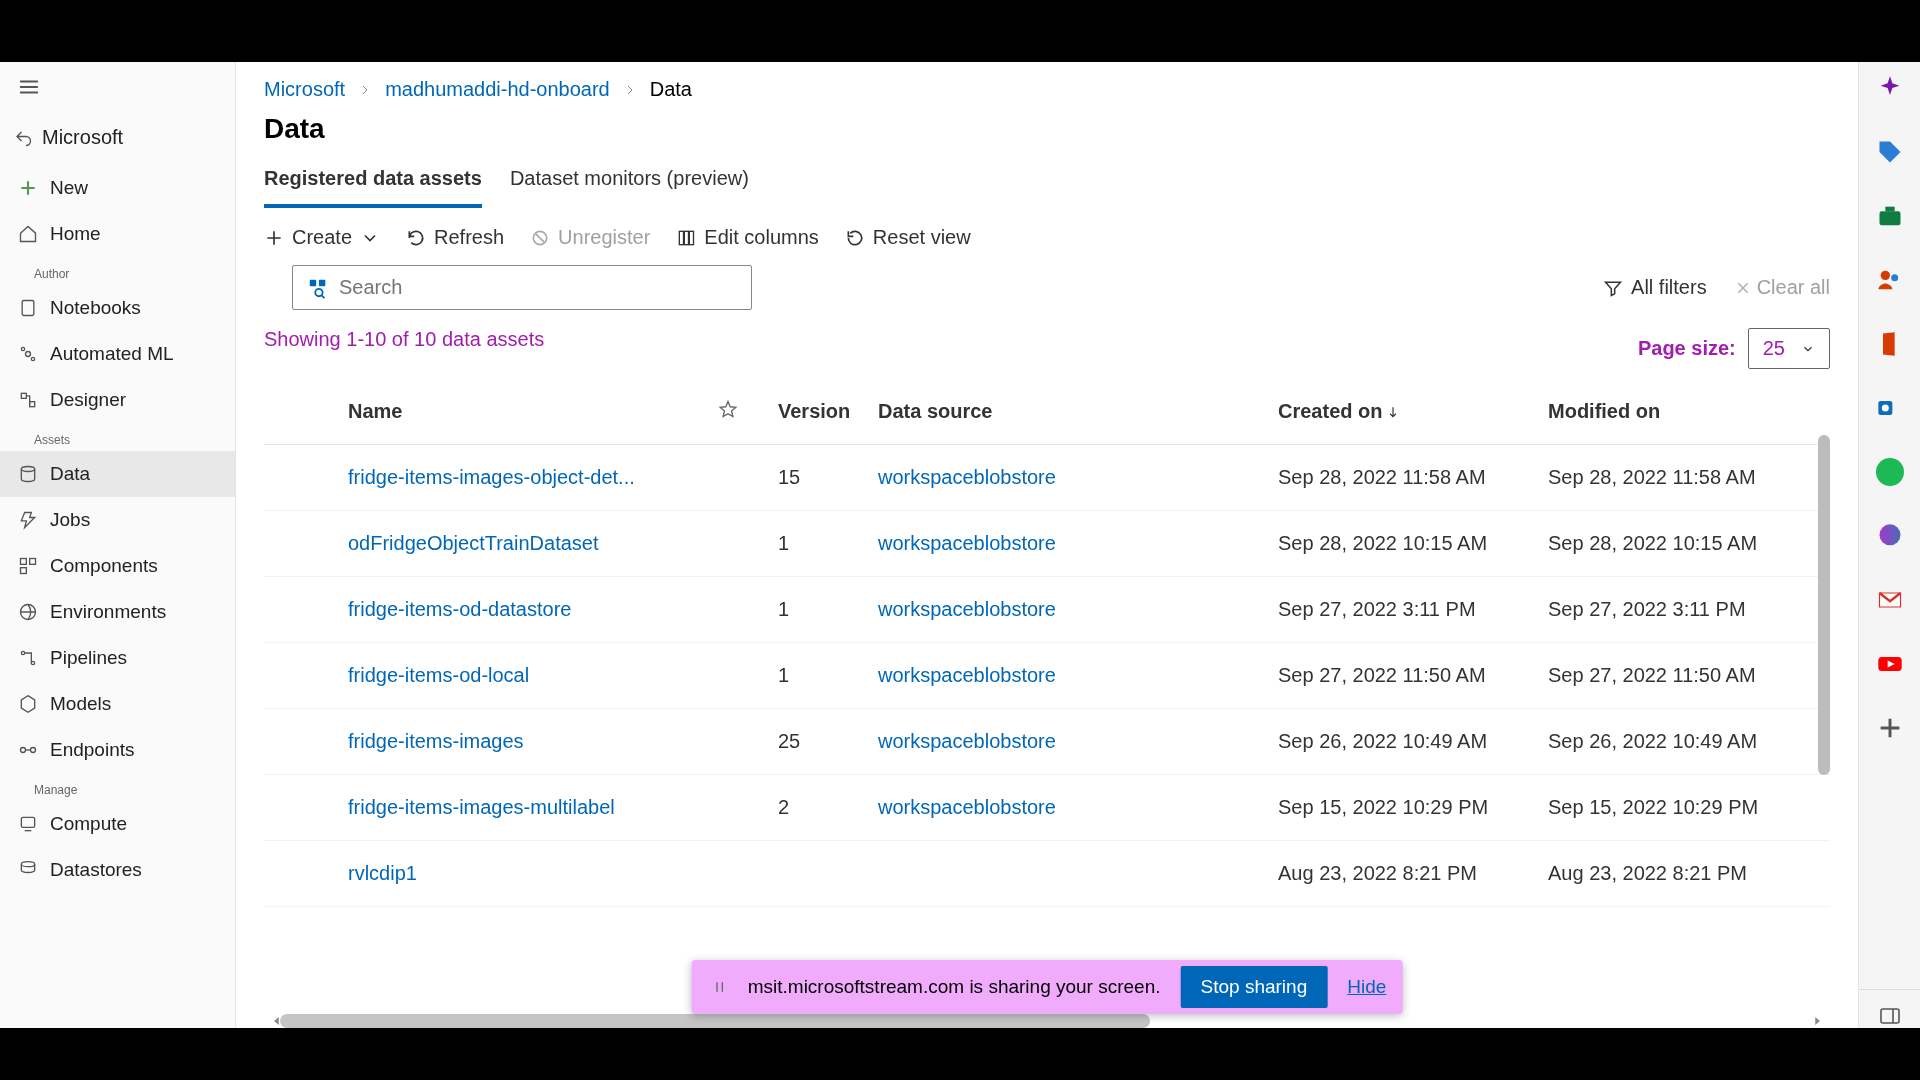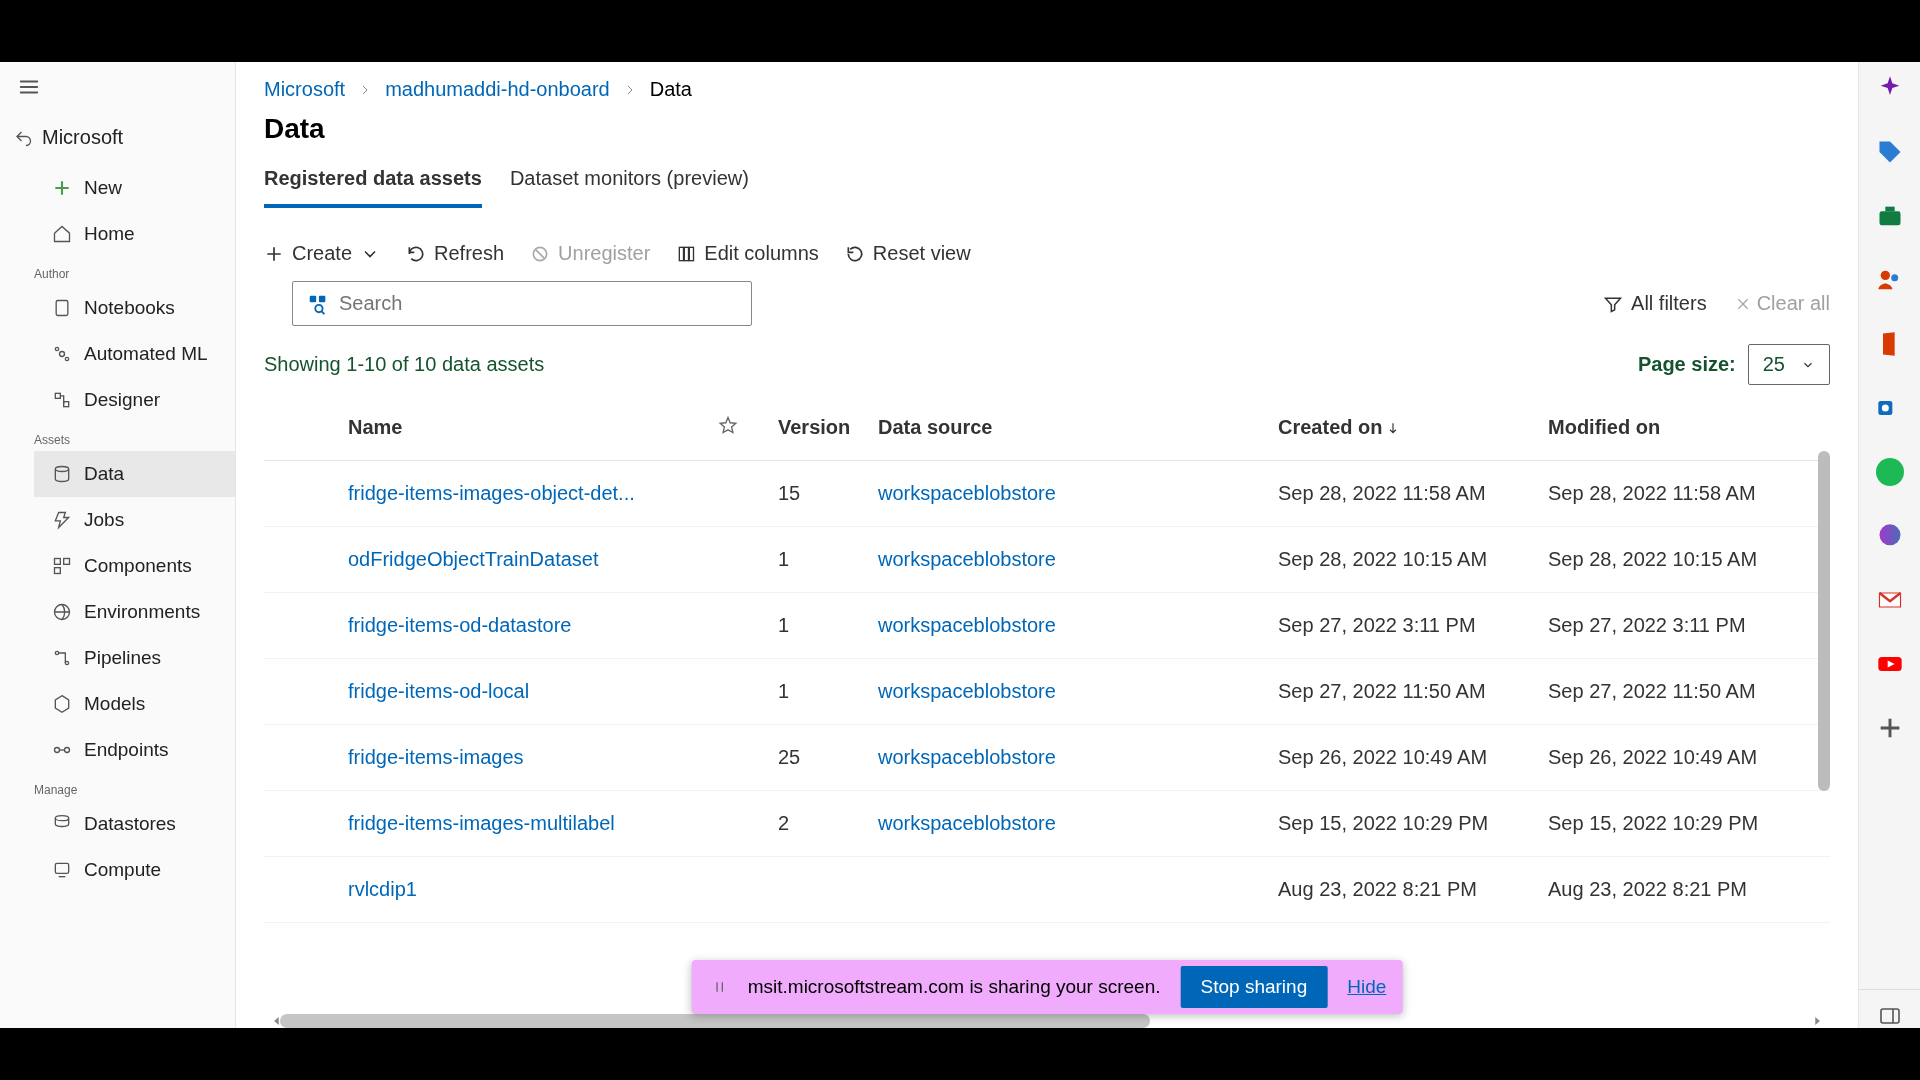--- a/index.html
+++ b/index.html
@@ -6,45 +6,45 @@
 html, body { width: 1920px; height: 1080px; overflow: hidden; }
 body { background: #000; }
 .black-top { height: 62px; background: #000; }
 .black-bottom { position: absolute; bottom: 0; left: 0; right: 0; height: 52px; background: #000; }
 .app-frame { position: absolute; top: 62px; left: 0; right: 0; bottom: 52px; background: #fff; display: flex; }
 .left-rail { width: 236px; border-right: 1px solid #e5e5e5; display: flex; flex-direction: column; background: #fafafa; }
 .hamburger { padding: 14px 0 12px 18px; }
 .hamburger svg { width: 22px; height: 22px; stroke: #555; }
 .back-item { display: flex; align-items: center; gap: 10px; padding: 12px 20px 16px 14px; font-size: 20px; color: #222; }
 .back-item svg { width: 18px; height: 18px; stroke: #555; fill: none; }
-.nav-item { display: flex; align-items: center; gap: 12px; padding: 12px 18px; font-size: 19px; color: #222; cursor: pointer; margin-left: 34px; }
+.nav-item { display: flex; align-items: center; gap: 12px; padding: 12px 18px; font-size: 19px; color: #222; cursor: pointer; }
 .nav-item.active { background: #e8e8e8; font-weight: 400; }
 .nav-item svg { width: 20px; height: 20px; stroke: #555; fill: none; stroke-width: 1.6; }
 .nav-item.new svg { stroke: #4b9c4b; stroke-width: 2.5; }
 .nav-section { padding: 10px 18px 4px 34px; font-size: 12px; color: #666; }
 .main { flex: 1; display: flex; flex-direction: column; padding: 0 28px; overflow: hidden; position: relative; }
 .breadcrumb { display: flex; align-items: center; gap: 14px; padding: 16px 0 12px 0; font-size: 20px; }
 .breadcrumb a { color: #0067b8; text-decoration: none; }
 .breadcrumb svg { width: 12px; height: 12px; stroke: #888; fill: none; stroke-width: 2; }
 .page-title { font-size: 28px; font-weight: 600; padding: 0 0 10px 0; }
 .tabs { display: flex; gap: 28px; border-bottom: 3px solid transparent; }
 .tab { padding: 12px 0 14px 0; font-size: 20px; color: #333; cursor: pointer; border-bottom: 4px solid transparent; margin-bottom: -3px; }
 .tab.active { font-weight: 700; border-bottom-color: #0067b8; }
 .toolbar { display: flex; align-items: center; gap: 26px; padding: 18px 0 12px 0; font-size: 20px; }
-.tool { display: flex; align-items: center; gap: 8px; color: #333; cursor: pointer; margin-top: 16px; }
+.tool { display: flex; align-items: center; gap: 8px; color: #333; cursor: pointer; }
 .tool.disabled { color: #a0a0a0; }
 .tool svg { width: 20px; height: 20px; }
 .search-row { display: flex; align-items: center; padding: 4px 0; justify-content: space-between; margin-left: 28px; }
 .search-box { display: flex; align-items: center; gap: 10px; border: 1px solid #888; padding: 10px 14px; width: 460px; border-radius: 2px; }
 .search-box svg { width: 22px; height: 22px; fill: #0067b8; }
 .search-box input { border: none; outline: none; font-size: 20px; flex: 1; color: #666; background: transparent; }
 .right-filters { display: flex; align-items: center; gap: 28px; font-size: 20px; }
 .right-filters .clear { color: #a0a0a0; display: flex; align-items: center; gap: 6px; }
 .right-filters .all { color: #333; display: flex; align-items: center; gap: 8px; }
-.count-row { display: flex; justify-content: space-between; align-items: center; padding: 14px 0 10px 0; font-size: 20px; color: #14532d; }
+.count-row { display: flex; justify-content: space-between; align-items: flex-start; padding: 14px 0 10px 0; font-size: 20px; color: #a21caf; }
 .page-size { display: flex; align-items: center; gap: 12px; font-size: 20px; }
 .page-size .dd { border: 1px solid #666; padding: 8px 14px; display: flex; align-items: center; gap: 16px; border-radius: 2px; }
 .table-wrap { flex: 1; overflow: hidden; position: relative; }
 .table-head, .row { display: grid; grid-template-columns: 70px 370px 60px 100px 400px 270px 270px; align-items: center; padding: 0 14px; min-height: 66px; font-size: 20px; }
 .table-head { border-bottom: 1px solid #e5e5e5; font-weight: 600; color: #333; }
 .table-head .sorted { display: flex; align-items: center; gap: 4px; }
 .table-head .sorted svg { width: 14px; height: 14px; stroke: #333; fill: none; stroke-width: 2; }
 .row { border-bottom: 1px solid #f2f2f2; color: #333; }
 .row .name { color: #0067b8; white-space: nowrap; overflow: hidden; text-overflow: ellipsis; }
 .row .ds { color: #0067b8; }
@@ -175,31 +175,31 @@
           <circle cx="6" cy="12" r="3"></circle>
           <circle cx="18" cy="12" r="3"></circle>
           <path d="M9 12h6"></path>
         </svg>
       <span>Endpoints</span>
     </div>
 
     <div class="nav-section">Manage</div>
     <div class="nav-item">
       <svg viewBox="0 0 24 24">
+          <rect x="4" y="4" width="16" height="12" rx="2"></rect>
+          <path d="M8 20h8"></path>
+        </svg>
+      <span>Compute</span>
+    </div>
+    <div class="nav-item">
+      <svg viewBox="0 0 24 24">
           <ellipse cx="12" cy="5" rx="8" ry="3"></ellipse>
           <path d="M4 5v7a8 3 0 0 0 16 0V5"></path>
         </svg>
       <span>Datastores</span>
-    </div>
-    <div class="nav-item">
-      <svg viewBox="0 0 24 24">
-          <rect x="4" y="4" width="16" height="12" rx="2"></rect>
-          <path d="M8 20h8"></path>
-        </svg>
-      <span>Compute</span>
     </div>
   </div>
 
   <div class="main">
     <div class="breadcrumb">
       <a href="#">Microsoft</a>
       <svg viewBox="0 0 24 24">
           <path d="M8 4l8 8-8 8"></path>
         </svg>
       <a href="#">madhumaddi-hd-onboard</a>

